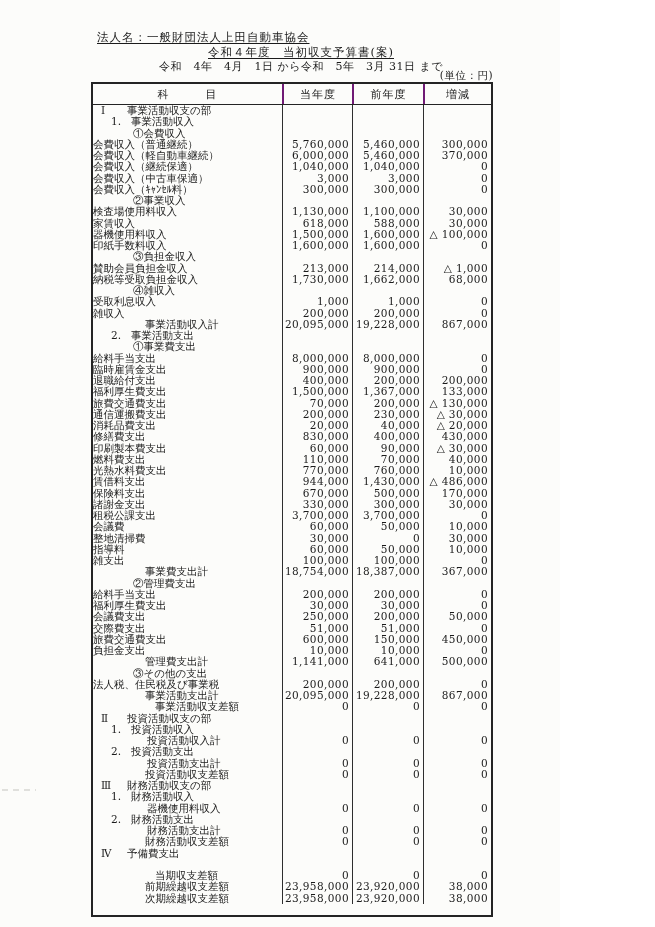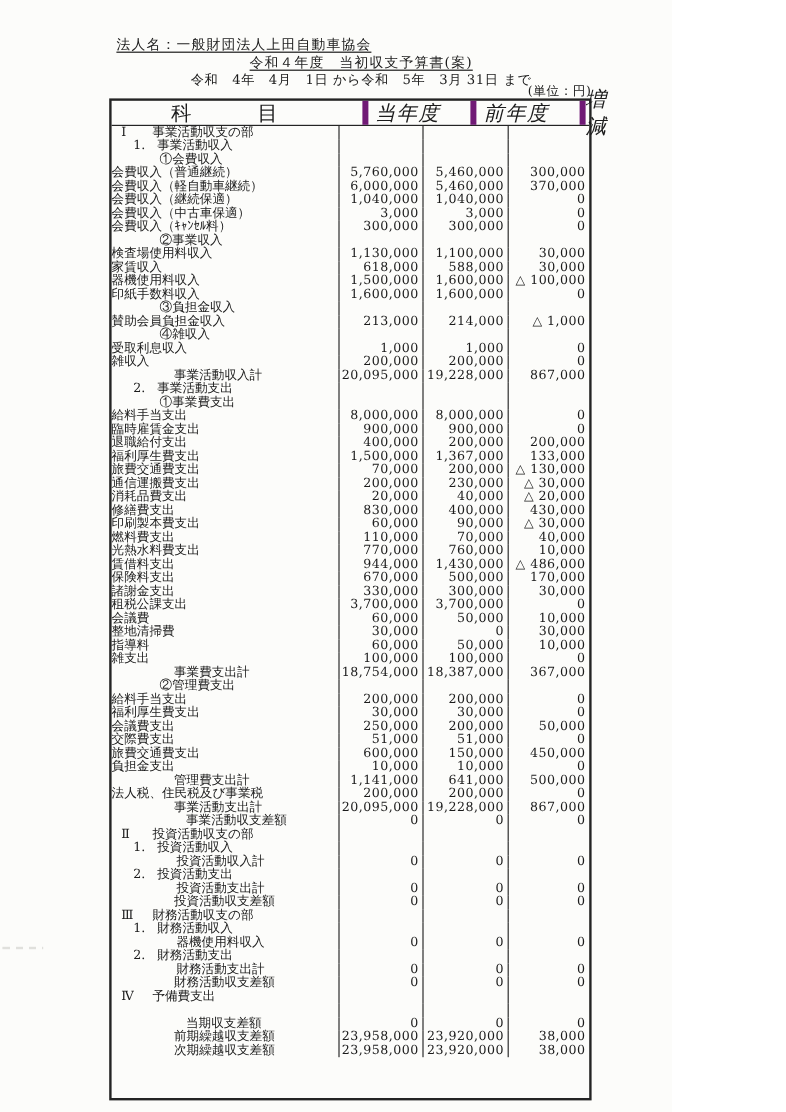--- a/index.html
+++ b/index.html
@@ -38,32 +38,30 @@
     position:absolute;left:91px;top:82px;
     width:402px;height:835px;
     border:2px solid #242424;
     box-sizing:border-box;
     background:transparent;
   }
   .thead{
     display:flex;height:20px;
     border-bottom:1.5px solid #242424;
     box-sizing:content-box;
-    font-size:17px;
-    gap:20px;
+    font-size:11px;
   }
   .thead .h-item{
     flex:0 0 189px;display:flex;align-items:center;justify-content:center;
     letter-spacing:1px;
   }
   .thead .h-num{
     display:flex;align-items:center;justify-content:center;
-    border-left:5px solid #701a75;box-sizing:border-box;
+    border-left:2px solid #701a75;box-sizing:border-box;
     letter-spacing:1px;
-    font-style:italic;
   }
   .thead .h0{flex:0 0 70px;}
   .thead .h1{flex:0 0 71px;}
   .thead .h2{flex:1 1 auto;}
   .tbody{display:flex;flex-direction:column;}
   .trow{display:flex;height:11.25px;flex:0 0 11.25px;}
   .c-item{
     flex:0 0 189px;box-sizing:border-box;
     font-size:10.5px;line-height:11.25px;
     white-space:nowrap;overflow:visible;
@@ -236,20 +234,28 @@
         </div>
         <div class="trow">
           <div class="c-item lv-leaf">
             <span class="lbl">賛助会員負担金収入</span>
           </div>
           <div class="c-num c0">213,000</div>
           <div class="c-num c1">214,000</div>
           <div class="c-num c2">△ 1,000</div>
         </div>
         <div class="trow">
+          <div class="c-item lv-leaf">
+            <span class="lbl">納税等受取負担金収入</span>
+          </div>
+          <div class="c-num c0">1,730,000</div>
+          <div class="c-num c1">1,662,000</div>
+          <div class="c-num c2">68,000</div>
+        </div>
+        <div class="trow">
           <div class="c-item lv-circle">
             <span class="lbl">④雑収入</span>
           </div>
           <div class="c-num c0"></div>
           <div class="c-num c1"></div>
           <div class="c-num c2"></div>
         </div>
         <div class="trow">
           <div class="c-item lv-leaf">
             <span class="lbl">受取利息収入</span>
@@ -509,20 +515,28 @@
         </div>
         <div class="trow">
           <div class="c-item lv-total">
             <span class="lbl">管理費支出計</span>
           </div>
           <div class="c-num c0">1,141,000</div>
           <div class="c-num c1">641,000</div>
           <div class="c-num c2">500,000</div>
         </div>
         <div class="trow">
+          <div class="c-item lv-circle">
+            <span class="lbl">③その他の支出</span>
+          </div>
+          <div class="c-num c0"></div>
+          <div class="c-num c1"></div>
+          <div class="c-num c2"></div>
+        </div>
+        <div class="trow">
           <div class="c-item lv-leaf">
             <span class="lbl">法人税、住民税及び事業税</span>
           </div>
           <div class="c-num c0">200,000</div>
           <div class="c-num c1">200,000</div>
           <div class="c-num c2">0</div>
         </div>
         <div class="trow">
           <div class="c-item lv-total">
             <span class="lbl">事業活動支出計</span>

